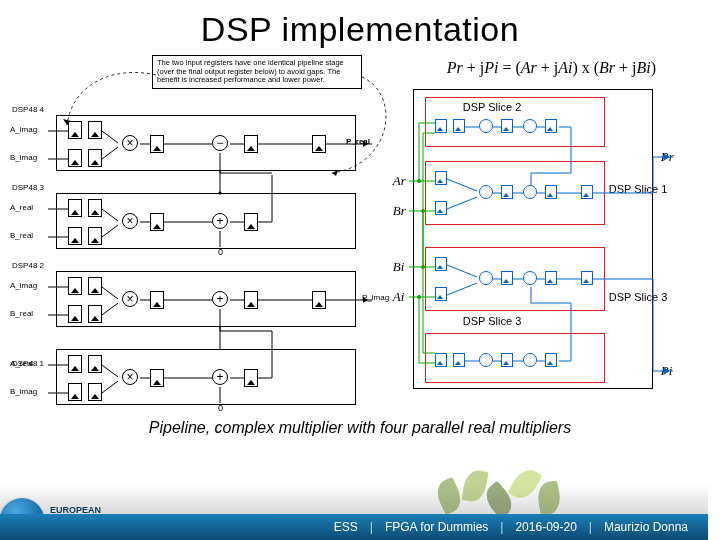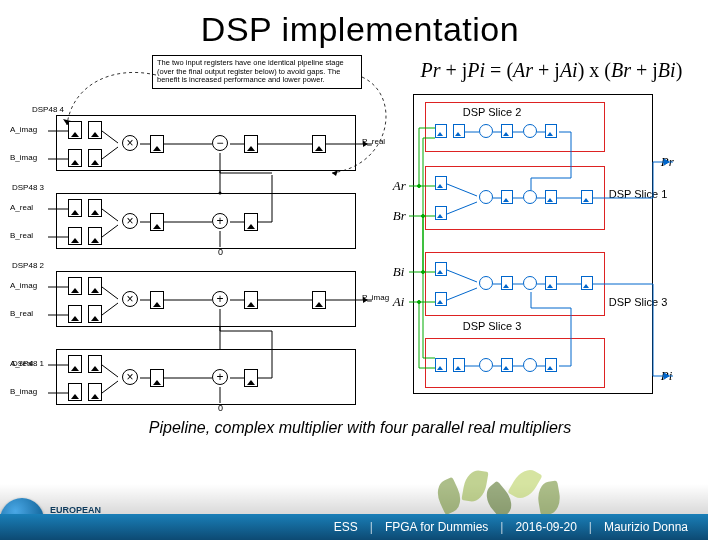--- a/index.html
+++ b/index.html
@@ -26,21 +26,21 @@
   .dsp-lbl { font-size: 9px; }
   .sig-lbl { font-size: 8px; position: absolute; white-space: nowrap; }
   .box-border { border: 1px solid #000; background: #fff; }
   .bigbox { position: absolute; border: 1px solid #000; }
   .op { position: absolute; width: 16px; height: 16px; border: 1px solid #000; border-radius: 50%; background: #fff; font-size: 12px; line-height: 14px; text-align: center; }
   .reg { position: absolute; width: 14px; height: 18px; border: 1px solid #000; background:#fff; }
   .reg::after { content:''; position:absolute; bottom:1px; left:2px; width:0; height:0; border-left:4px solid transparent; border-right:4px solid transparent; border-bottom:5px solid #000; }
   svg.wires { position: absolute; top:0; left:0; }
 
   
-  .eqline { font-family: 'Times New Roman', serif; font-size: 20px; text-align:center; margin: 4px 0 6px 0; }
+  .eqline { font-family: 'Times New Roman', serif; font-size: 16px; text-align:center; margin: 4px 0 6px 0; }
   .var { font-style: italic; }
   .slice-box { position: absolute; border: 1px solid #d22; background: #fff; }
   .slice-lbl { position: absolute; font-size: 11px; white-space: nowrap; }
   .out-lbl { position: absolute; font-family:'Times New Roman', serif; font-size: 13px; }
   .in-lbl { position: absolute; font-family:'Times New Roman', serif; font-size: 13px; font-style: italic; }
   .rop { position: absolute; width: 14px; height: 14px; border: 1px solid #06c; border-radius:50%; background:#fff; }
   .rreg { position: absolute; width: 12px; height: 14px; border: 1px solid #06c; background:#fff; }
   .rreg::after { content:''; position:absolute; bottom:1px; left:1.5px; width:0; height:0; border-left:3.5px solid transparent; border-right:3.5px solid transparent; border-bottom:4px solid #06c; }
 </style>
 </head>
@@ -56,34 +56,34 @@
       <div class="note-box">The two input registers have one identical pipeline stage (over the final output register below) to avoid gaps. The benefit is increased performance and lower power.</div>
 
       <svg class="wires" width="380" height="360" viewBox="0 0 380 360">
 
         <path d="M 350 22 C 390 40 380 110 320 118" fill="none" stroke="#000" stroke-width="0.8" stroke-dasharray="3,3"></path>
         <path d="M 320 118 l 6 -3 l -2 6 z" fill="#000"></path>
         <path d="M 144 20 C 100 10 60 30 55 70" fill="none" stroke="#000" stroke-width="0.8" stroke-dasharray="3,3"></path>
         <path d="M 55 70 l -4 -6 l 8 2 z" fill="#000"></path>
       </svg>
 
-      <div class="dsp-lbl sig-lbl" style="left:0; top:50px;margin-left:20px;">DSP48 4</div>
+      <div class="dsp-lbl sig-lbl" style="left:0; top:50px;">DSP48 4</div>
       <div class="bigbox" style="left:44px; top:60px; width:300px; height:56px;"></div>
       <div class="sig-lbl" style="left:-2px; top:70px;">A_imag</div>
       <div class="sig-lbl" style="left:-2px; top:98px;">B_imag</div>
       <div class="reg" style="left:56px; top:66px;"></div>
       <div class="reg" style="left:76px; top:66px;"></div>
       <div class="reg" style="left:56px; top:94px;"></div>
       <div class="reg" style="left:76px; top:94px;"></div>
       <div class="op" style="left:110px; top:80px;">×</div>
       <div class="reg" style="left:138px; top:80px;"></div>
       <div class="op" style="left:200px; top:80px;">−</div>
       <div class="reg" style="left:232px; top:80px;"></div>
       <div class="reg" style="left:300px; top:80px;"></div>
-      <div class="sig-lbl" style="left:350px; top:82px;">P_real</div>
+      <div class="sig-lbl" style="left:334px; top:82px;font-weight:bold;">P_real</div>
 
       <svg class="wires" width="380" height="360">
         <line x1="36" y1="76" x2="56" y2="76" stroke="#000"></line>
         <line x1="36" y1="104" x2="56" y2="104" stroke="#000"></line>
         <line x1="90" y1="76" x2="106" y2="88" stroke="#000"></line>
         <line x1="90" y1="104" x2="106" y2="92" stroke="#000"></line>
         <line x1="128" y1="89" x2="138" y2="89" stroke="#000"></line>
         <line x1="152" y1="89" x2="200" y2="89" stroke="#000"></line>
         <line x1="218" y1="89" x2="232" y2="89" stroke="#000"></line>
         <line x1="246" y1="89" x2="300" y2="89" stroke="#000"></line>

